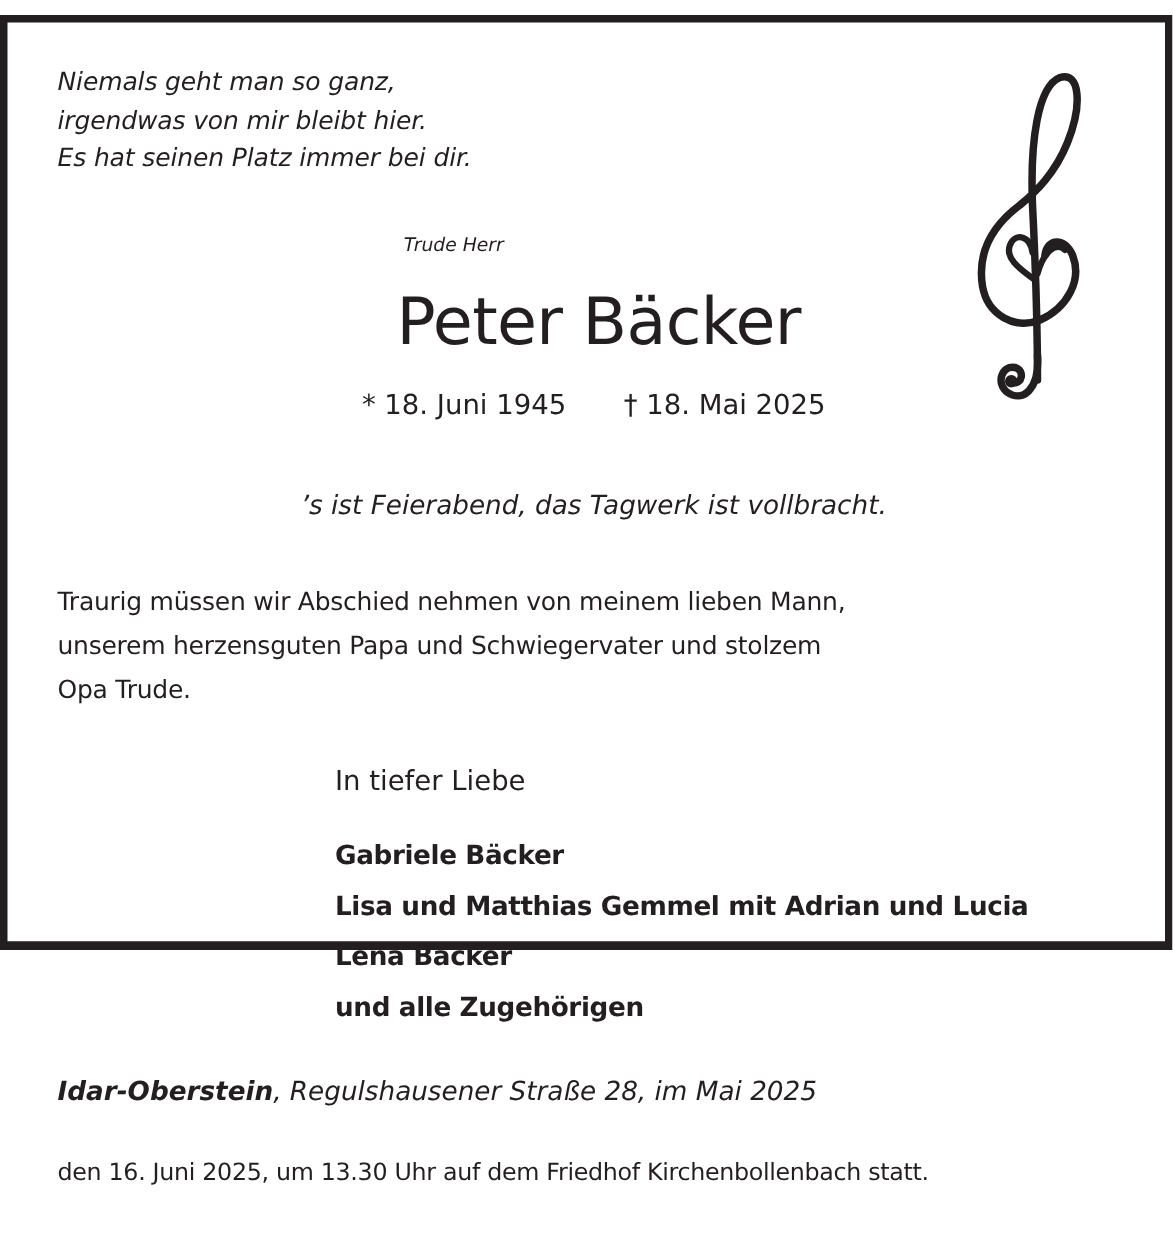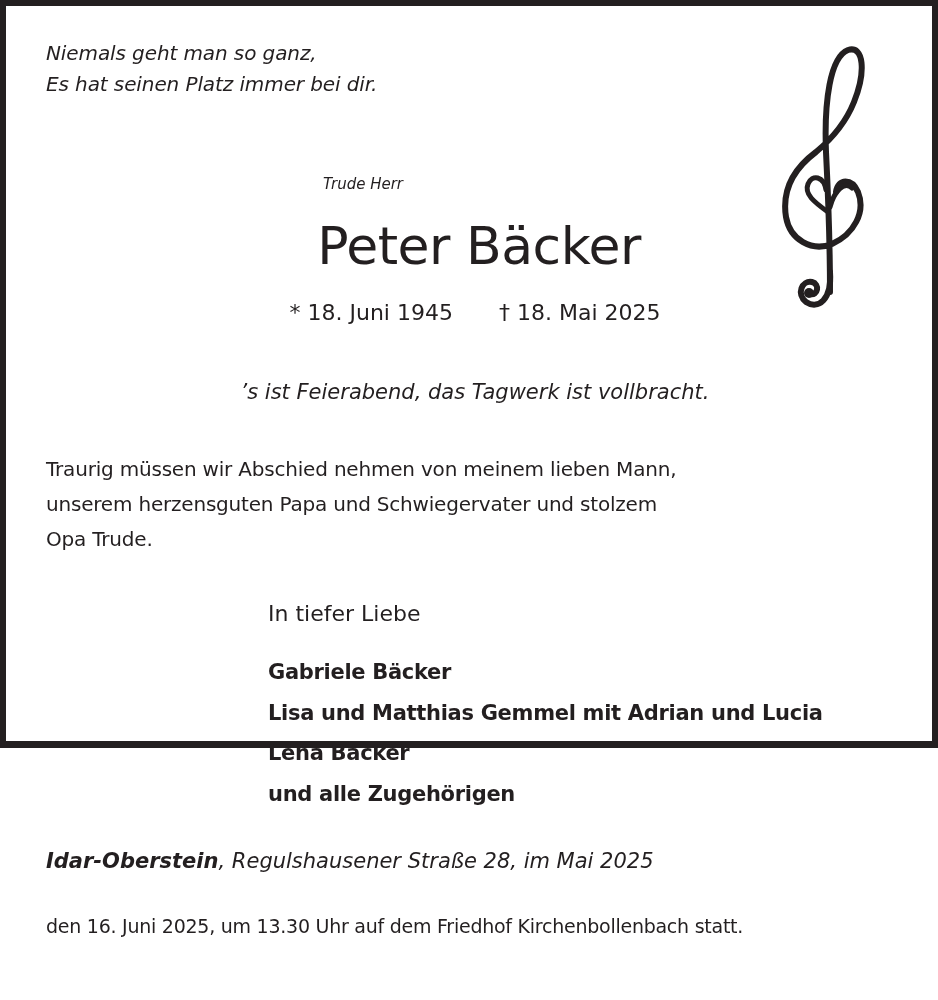--- a/index.html
+++ b/index.html
@@ -1,18 +1,18 @@
 <!DOCTYPE html>
 <html><head>
 <meta charset="utf-8">
 <style>
   html, body { margin: 0; padding: 0; background: #ffffff; }
   body { width: 938px; height: 1000px; position: relative; overflow: hidden; }
   .frame {
-    position: absolute; left: 0; top: 0; width: 938px; height: 748px;
+    position: absolute; left: 0; top: 12px; width: 938px; height: 748px;
     box-sizing: border-box; border: 6px solid #231f20; border-bottom-width: 7px;
     background: #ffffff;
   }
   .sans { font-family: "DejaVu Sans", sans-serif; color: #231f20; }
   .abs { position: absolute; white-space: nowrap; }
   .poem { left: 40px; top: 32px; font-style: italic; font-size: 20px; line-height: 30.5px; letter-spacing: -0.1px; }
   .author { left: 317px; top: 141px; font-style: italic; font-size: 15px; margin-top: 28px; }
   .clef { left: 772px; top: 36px; width: 100px; height: 270px; }
   .name { left: 0; width: 938px; top: 210px; text-align: center; font-size: 52px; font-weight: normal; letter-spacing: -0.5px; padding-left: 8px; box-sizing: border-box; }
   .dates { left: 0; width: 938px; top: 294px; text-align: center; font-size: 22px; word-spacing: 0; }
@@ -26,20 +26,21 @@
   .service { left: 40px; top: 904px; font-size: 19px; line-height: 33px; letter-spacing: -0.25px; }
   .line { display: block; }
 </style>
 </head>
 <body>
 
 <div class="frame">
 
   <div class="abs sans poem">
     <span class="line">Niemals geht man so ganz,</span>
+    <span class="line">irgendwas von mir bleibt hier.</span>
     <span class="line">Es hat seinen Platz immer bei dir.</span>
   </div>
   <div class="abs sans author">Trude Herr</div>
 
   <div class="abs clef">
     <svg width="100" height="270" viewBox="0 0 100 270" fill="none" stroke="#231f20" stroke-linecap="round" stroke-linejoin="round">
 
       <path d="M52 250 C 52 200, 50 150, 48 110 C 46 60, 52 15, 70 8 C 86 3, 88 30, 76 60 C 66 85, 50 100, 38 110 C 14 128, 4 150, 8 175 C 12 198, 34 210, 54 202 C 76 192, 88 170, 80 150 C 74 136, 60 136, 58 150" stroke-width="6"></path>
 
       <path d="M50 170 C 36 160, 26 152, 30 142 C 34 132, 46 134, 48 148" stroke-width="5"></path>

